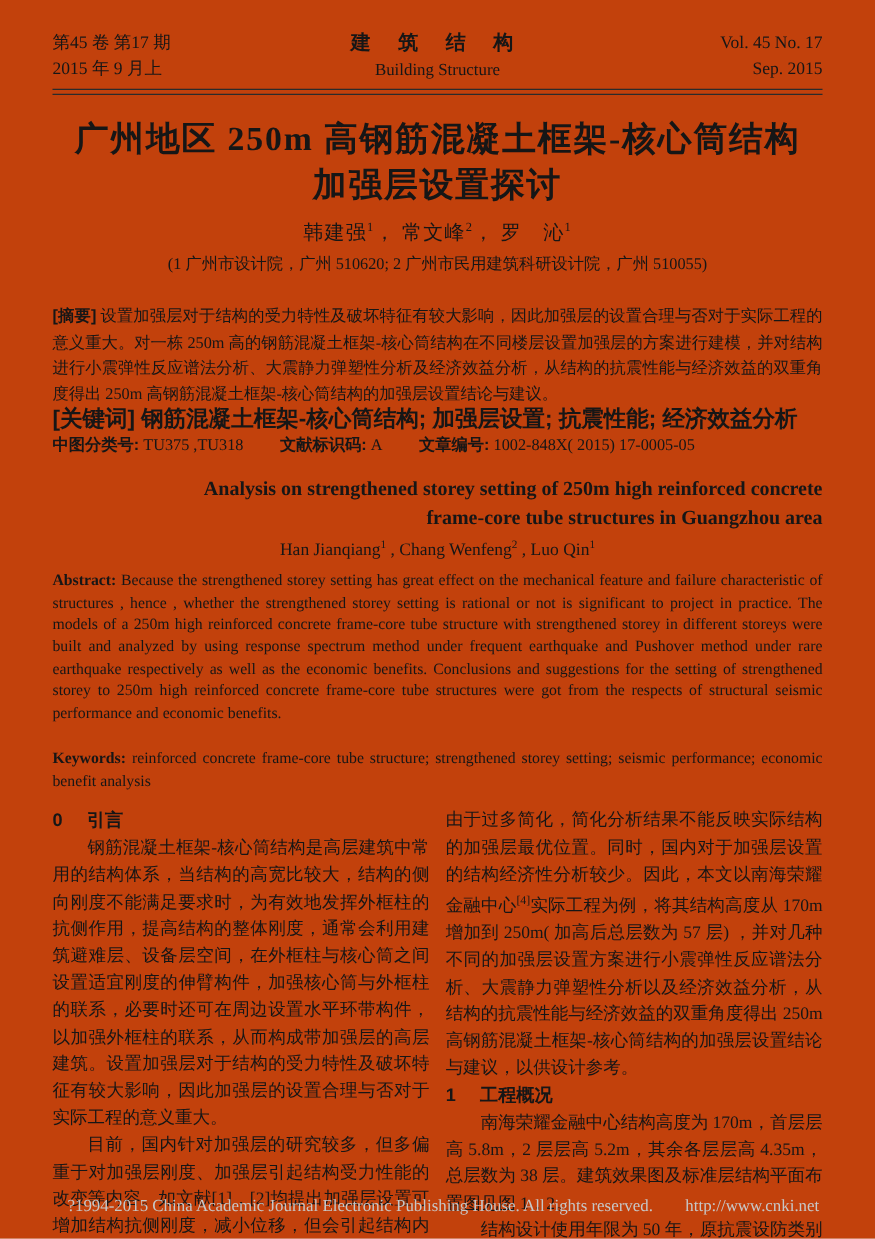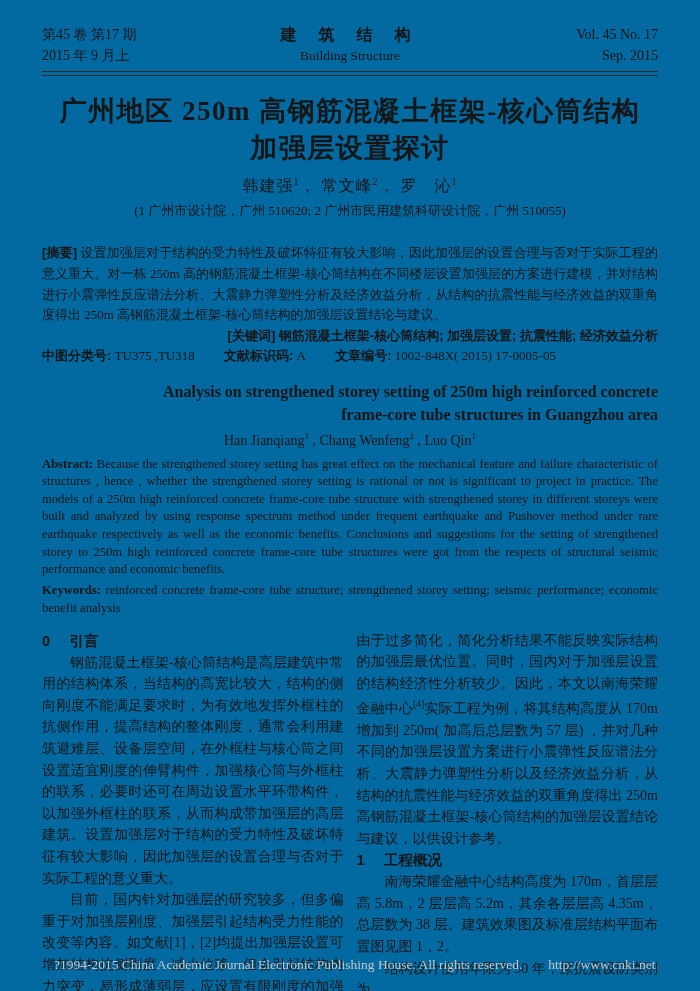--- a/index.html
+++ b/index.html
@@ -1,20 +1,20 @@
 <!DOCTYPE html>
 <html lang="zh"><head>
 <meta charset="utf-8">
 <style>
   html,body{margin:0;padding:0;background:#e8e8e8;}
   .page{
     position:relative;
     width:700px;height:991px;
     margin:0 auto;
-    background:#0369a1;
+    background:#c2410c;
     color:#161616;
     font-family:"Liberation Serif","DejaVu Serif",serif;
     box-sizing:border-box;
     padding:24px 42px 0 42px;
     overflow:hidden;
   }
   
   .jheader{display:grid;grid-template-columns:1fr auto 1fr;align-items:center;font-size:14px;line-height:21px;}
   .jheader .left{text-align:left;}
   .jheader .center{text-align:center;}
@@ -23,32 +23,32 @@
   .jtitle-en{font-size:13.5px;}
   .double-rule{margin-top:5px;height:3px;border-top:1.6px solid #2b2b2b;border-bottom:1px solid #2b2b2b;}
   
   .paper-title{margin-top:17px;text-align:center;font-weight:bold;font-size:27px;line-height:37px;letter-spacing:1.5px;}
   .authors{margin-top:9px;text-align:center;font-size:16px;letter-spacing:1px;}
   .authors sup{font-size:10px;}
   .affil{margin-top:5px;text-align:center;font-size:13px;}
   
   .abs{margin-top:23px;font-size:13px;line-height:20.6px;text-align:justify;text-justify:inter-ideograph;}
   .abs .lbl{font-weight:bold;font-family:"Liberation Sans","DejaVu Sans",sans-serif;}
-  .kw{font-size:13px;line-height:20.6px;font-weight:bold;font-family:"Liberation Sans","DejaVu Sans",sans-serif;text-align:right;}
+  .kw{font-size:18px;line-height:20.6px;font-weight:bold;font-family:"Liberation Sans","DejaVu Sans",sans-serif;}
   .clcline{font-size:13px;line-height:20.6px;}
   .clcline .lbl{font-weight:bold;font-family:"Liberation Sans","DejaVu Sans",sans-serif;}
   .clcline .gap{display:inline-block;width:26px;}
   
   .en-title{margin-top:13px;text-align:right;font-weight:bold;font-size:16px;line-height:23px;}
   .en-authors{margin-top:5px;text-align:center;font-size:14px;}
   .en-authors sup{font-size:9px;}
   .en-affil{text-align:center;font-size:13px;line-height:18px;}
   .en-abs{margin-top:7px;font-size:12.6px;line-height:17.6px;text-align:justify;}
   .en-abs .lbl{font-weight:bold;}
-  .en-kw{margin-top:2px;font-size:12.6px;line-height:18.5px;text-align:justify;}
+  .en-kw{margin-top:18px;font-size:12.6px;line-height:18.5px;text-align:justify;}
   .en-kw .lbl{font-weight:bold;}
   
   .cols{display:flex;gap:13px;margin-top:12px;}
   .col{flex:1 1 0;font-size:14px;line-height:21.6px;text-align:justify;text-justify:inter-ideograph;}
   .sec-h{font-weight:bold;font-size:14.5px;font-family:"Liberation Sans","DejaVu Sans",sans-serif;line-height:22px;}
   .sec-h .num{display:inline-block;min-width:1.9em;}
   .col p{margin:0;}
   .col p.ind{text-indent:2em;}
   .col sup{font-size:9.5px;}
   

